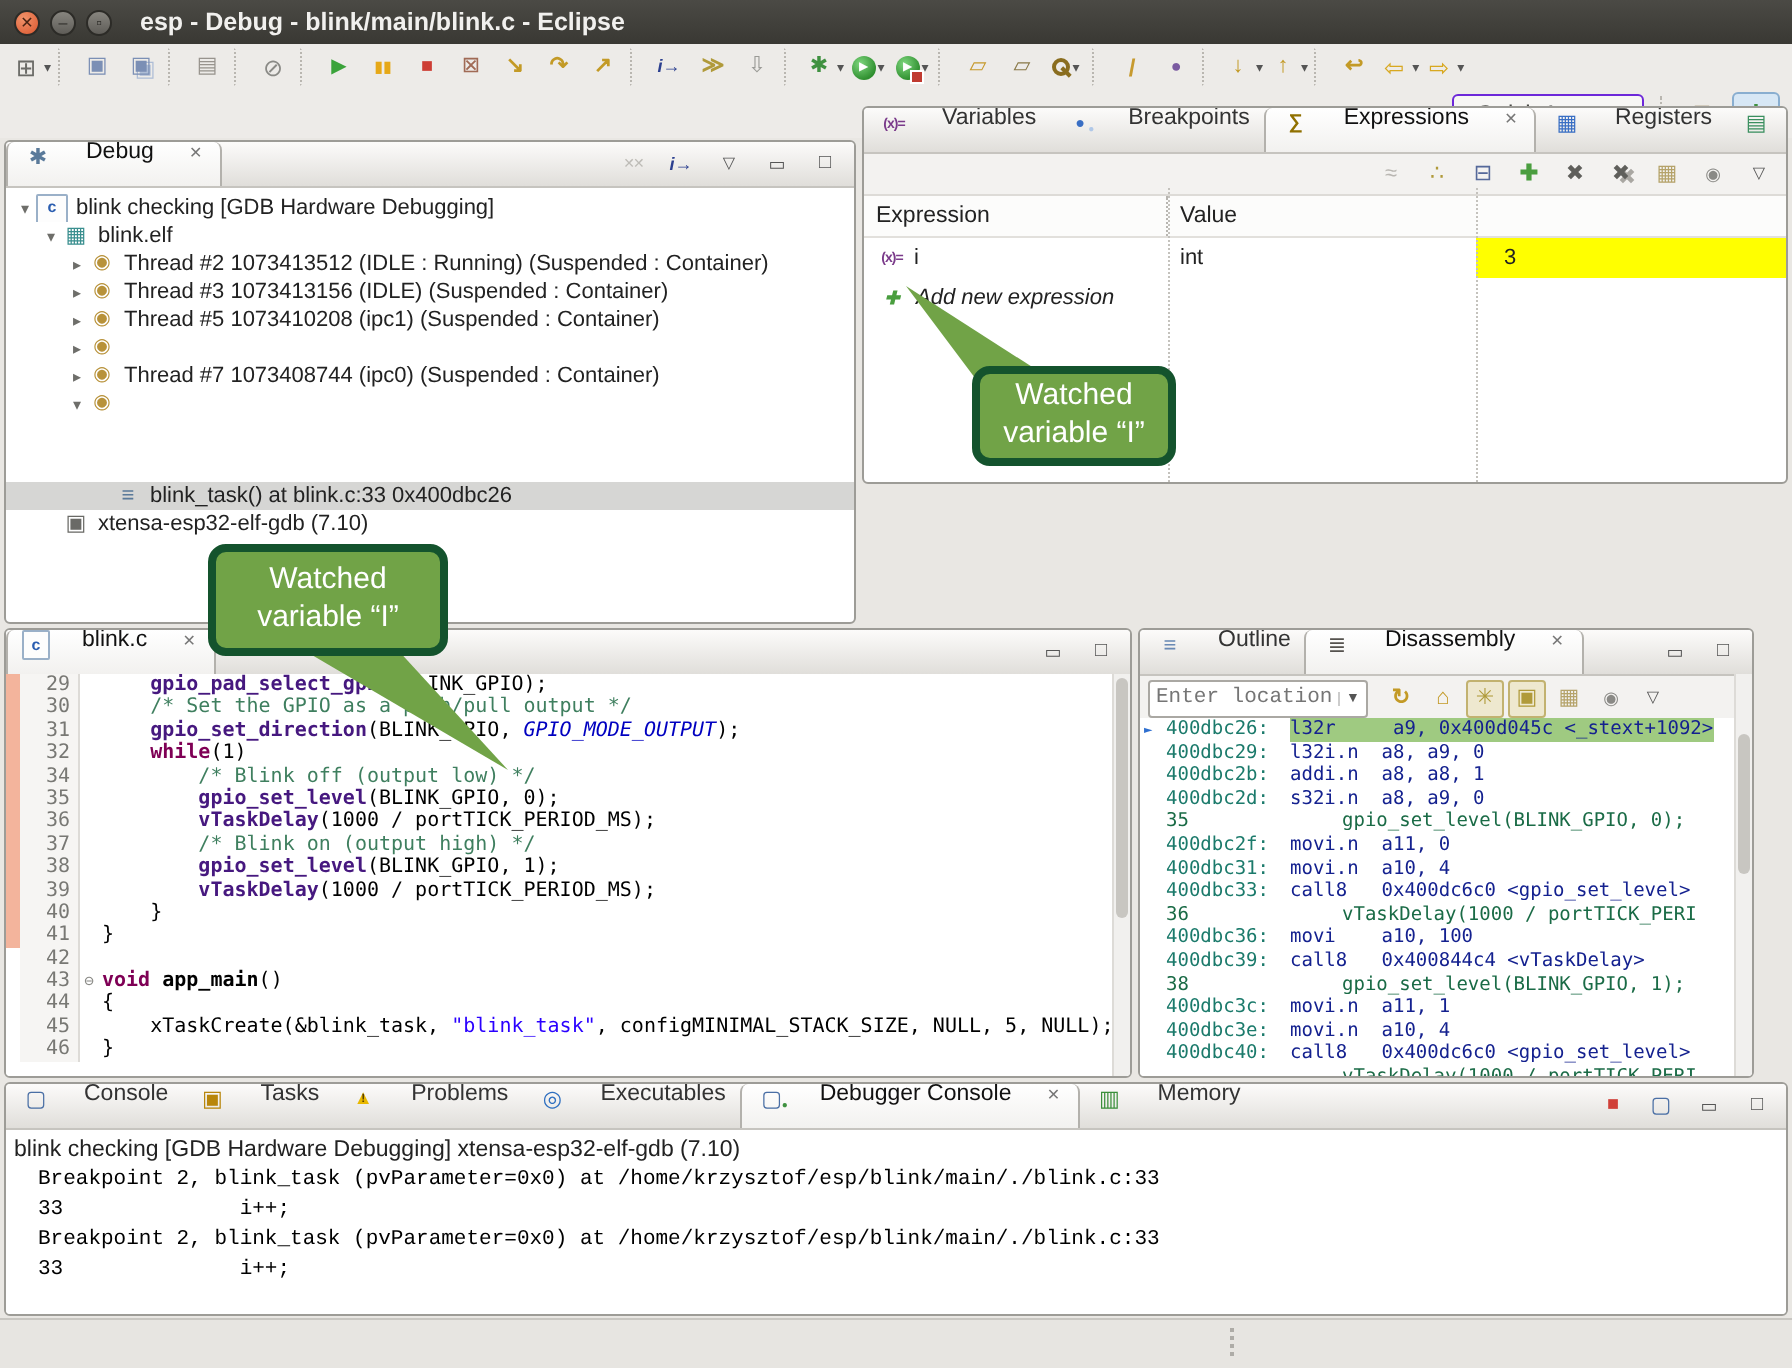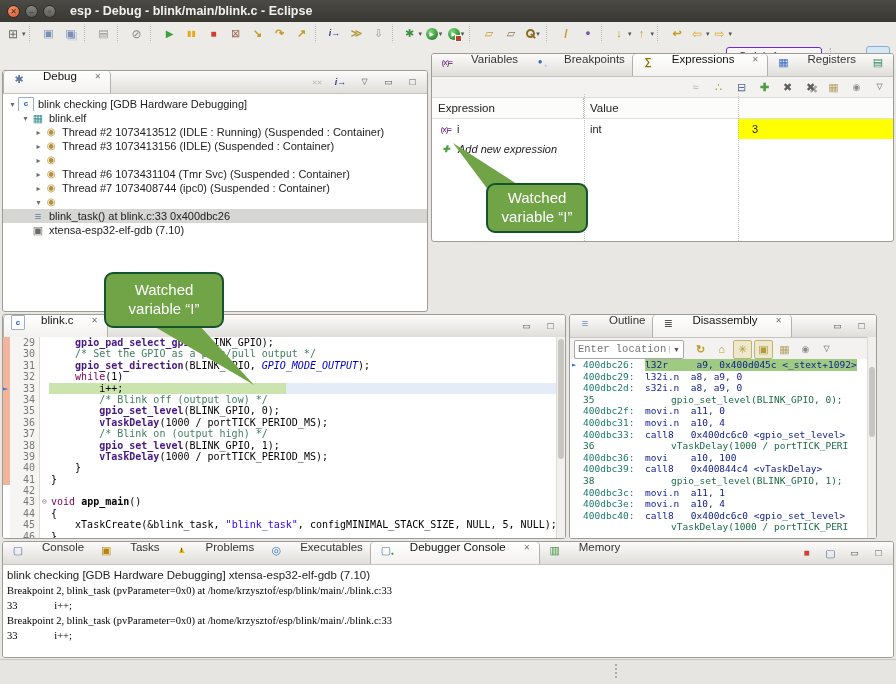--- a/index.html
+++ b/index.html
@@ -147,21 +147,21 @@
   .edbody{position:absolute;left:0;right:0;top:22px;bottom:0;background:#fff;overflow:hidden}
   .ln{display:flex;height:11.4px;font-family:"DejaVu Sans Mono","Liberation Mono",monospace;font-size:10px;line-height:11.4px}
   .rng{width:7px;flex:none;background:#fff;overflow:visible;position:relative}
   .ln.range .rng{background:#f3b49c}
   .ln.bp .rng::after{content:"►";position:absolute;left:0;top:0;color:#3a7bd5;font-size:8px}
   .num{width:25px;flex:none;text-align:right;padding-right:4px;color:#787874;background:#f6f5f3;border-right:1px solid #dddbd7;position:relative}
   .fold{width:9px;flex:none;color:#8a8a86;font-size:8px;line-height:11px;text-align:center}
   .ln.fold-open .fold::before{content:"⊖"}
   .code{flex:1;white-space:pre;padding-left:2px;color:#000}
   .ln.cur .code{background:linear-gradient(90deg,#cbe3ad 0,#cbe3ad 46%,#e4edf7 46%,#e4edf7 100%)}
-  .tok-k{color:#7f0055;font-weight:normal}
+  .tok-k{color:#7f0055;font-weight:bold}
   .tok-c{color:#3f7f5f}
   .tok-s{color:#2a00ff}
   .tok-e{color:#0000c0;font-style:italic}
   .tok-f{color:#46187f;font-weight:bold}
   .tok-b{font-weight:bold}
   .vscroll{position:absolute;right:0;top:22px;bottom:0;width:8px;background:#f1f0ee;border-left:1px solid #dddbd7}
   .vthumb{position:absolute;left:1px;right:1px;border-radius:3px;background:#c8c6c1}
   
   .dtoolbar{height:22px;display:flex;align-items:center;gap:3px;background:#f3f2f0;border-bottom:1px solid #dddbd7;padding:0 4px}
   .locbox{display:flex;align-items:center;border:1px solid #aaa8a3;background:#fff;border-radius:2px;height:17px}
@@ -171,23 +171,23 @@
   .dl{display:flex;height:11.6px;font-family:"DejaVu Sans Mono","Liberation Mono",monospace;font-size:9.5px;line-height:11.6px;white-space:pre;position:relative;padding-left:13px}
   .dl.ptr::before{content:"►";position:absolute;left:2px;top:1px;font-size:7px;color:#2e6fd0}
   .daddr{width:62px;flex:none;color:#1b7a6b}
   .dtext{color:#14218f}
   .dl.src .daddr{color:#1a6b46}
   .dl.src .dtext{color:#1a6b46;padding-left:26px}
   .dl.hl .dtext{background:#9fca81}
   
   .cbody{position:absolute;left:0;right:0;top:23px;bottom:0;background:#fff;overflow:hidden}
   .chead{font-size:11.5px;color:#222;padding:4px 6px 2px 4px}
-  .cline{font-family:Liberation Serif, serif;font-size:10.5px;line-height:15px;white-space:pre;padding-left:4px;color:#000}
-  
-  .callout{position:absolute;background:#71a347;border:2px solid #14532d;border-radius:9px;color:#fff;
+  .cline{font-family:Liberation Mono, monospace;font-size:10.5px;line-height:15px;white-space:pre;padding-left:16px;color:#000}
+  
+  .callout{position:absolute;background:#71a347;border:4px solid #14532d;border-radius:9px;color:#fff;
     font-size:15px;line-height:1.25;text-align:center;display:flex;align-items:center;justify-content:center;
     padding:3px 8px;z-index:41;box-sizing:border-box}
   .overlay{position:absolute;left:0;top:0;z-index:40;pointer-events:none}
   
   .statusbar{position:absolute;left:0;top:659px;width:896px;height:25px;background:#e7e5e1;border-top:1px solid #c9c7c2}
   .dragdots{position:absolute;left:615px;top:4px;height:14px;border-left:2px dotted #aeaca7}
 </style>
 </head>
 <body>
 
@@ -379,36 +379,36 @@
         <span class="tltext">Thread #2 1073413512 (IDLE : Running) (Suspended : Container)</span>
       </div>
       <div class="trow" style="padding-left: 30px;">
         <span class="texp">▸</span>
         <span class="tico gi thread-icon"></span>
         <span class="tltext">Thread #3 1073413156 (IDLE) (Suspended : Container)</span>
       </div>
       <div class="trow" style="padding-left: 30px;">
         <span class="texp">▸</span>
         <span class="tico gi thread-icon"></span>
+        <span class="tltext">Thread #5 1073410208 (ipc1) (Suspended : Container)</span>
       </div>
       <div class="trow" style="padding-left: 30px;">
         <span class="texp">▸</span>
         <span class="tico gi thread-icon"></span>
-        <span class="tltext">Thread #6 1073431104 (Tmr Svc) (Suspended : Container)</span>
       </div>
       <div class="trow" style="padding-left: 30px;">
         <span class="texp">▸</span>
         <span class="tico gi thread-icon"></span>
         <span class="tltext">Thread #7 1073408744 (ipc0) (Suspended : Container)</span>
       </div>
       <div class="trow" style="padding-left: 30px;">
         <span class="texp">▾</span>
         <span class="tico gi thread-icon"></span>
       </div>
-      <div class="trow selected" style="padding-left: 17px;">
+      <div class="trow selected" style="padding-left: 43px; margin-top: 32px;">
         <span class="texp"></span>
         <span class="tico gi stack-frame-icon"></span>
         <span class="tltext">blink_task() at blink.c:33 0x400dbc26</span>
       </div>
       <div class="trow" style="padding-left: 17px;">
         <span class="texp"></span>
         <span class="tico gi gdb-icon"></span>
         <span class="tltext">xtensa-esp32-elf-gdb (7.10)</span>
       </div>
     </div>
@@ -544,26 +544,20 @@
         <span class="num">31</span>
         <span class="fold"></span>
         <span class="code"><span>    </span><span class="tok-f">gpio_set_direction</span><span>(BLINK_GPIO, </span><span class="tok-e">GPIO_MODE_OUTPUT</span><span>);</span></span>
       </div>
       <div class="ln range">
         <span class="rng"></span>
         <span class="num">32</span>
         <span class="fold"></span>
         <span class="code"><span>    </span><span class="tok-k">while</span><span>(1)</span></span>
       </div>
-      <div class="ln range cur bp">
-        <span class="rng"></span>
-        <span class="num">33</span>
-        <span class="fold"></span>
-        <span class="code"><span>        i++;</span></span>
-      </div>
       <div class="ln range">
         <span class="rng"></span>
         <span class="num">34</span>
         <span class="fold"></span>
         <span class="code"><span>        </span><span class="tok-c">/* Blink off (output low) */</span></span>
       </div>
       <div class="ln range">
         <span class="rng"></span>
         <span class="num">35</span>
         <span class="fold"></span>
@@ -697,20 +691,24 @@
   </div>
   <div class="dbody">
 
   <div class="dl hl ptr">
         <span class="daddr">400dbc26:</span>
         <span class="dtext">l32r     a9, 0x400d045c &lt;_stext+1092&gt;</span>
       </div>
       <div class="dl">
         <span class="daddr">400dbc29:</span>
         <span class="dtext">l32i.n  a8, a9, 0</span>
+      </div>
+      <div class="dl">
+        <span class="daddr">400dbc2b:</span>
+        <span class="dtext">addi.n  a8, a8, 1</span>
       </div>
       <div class="dl">
         <span class="daddr">400dbc2d:</span>
         <span class="dtext">s32i.n  a8, a9, 0</span>
       </div>
       <div class="dl src">
         <span class="daddr">35</span>
         <span class="dtext">gpio_set_level(BLINK_GPIO, 0);</span>
       </div>
       <div class="dl">

